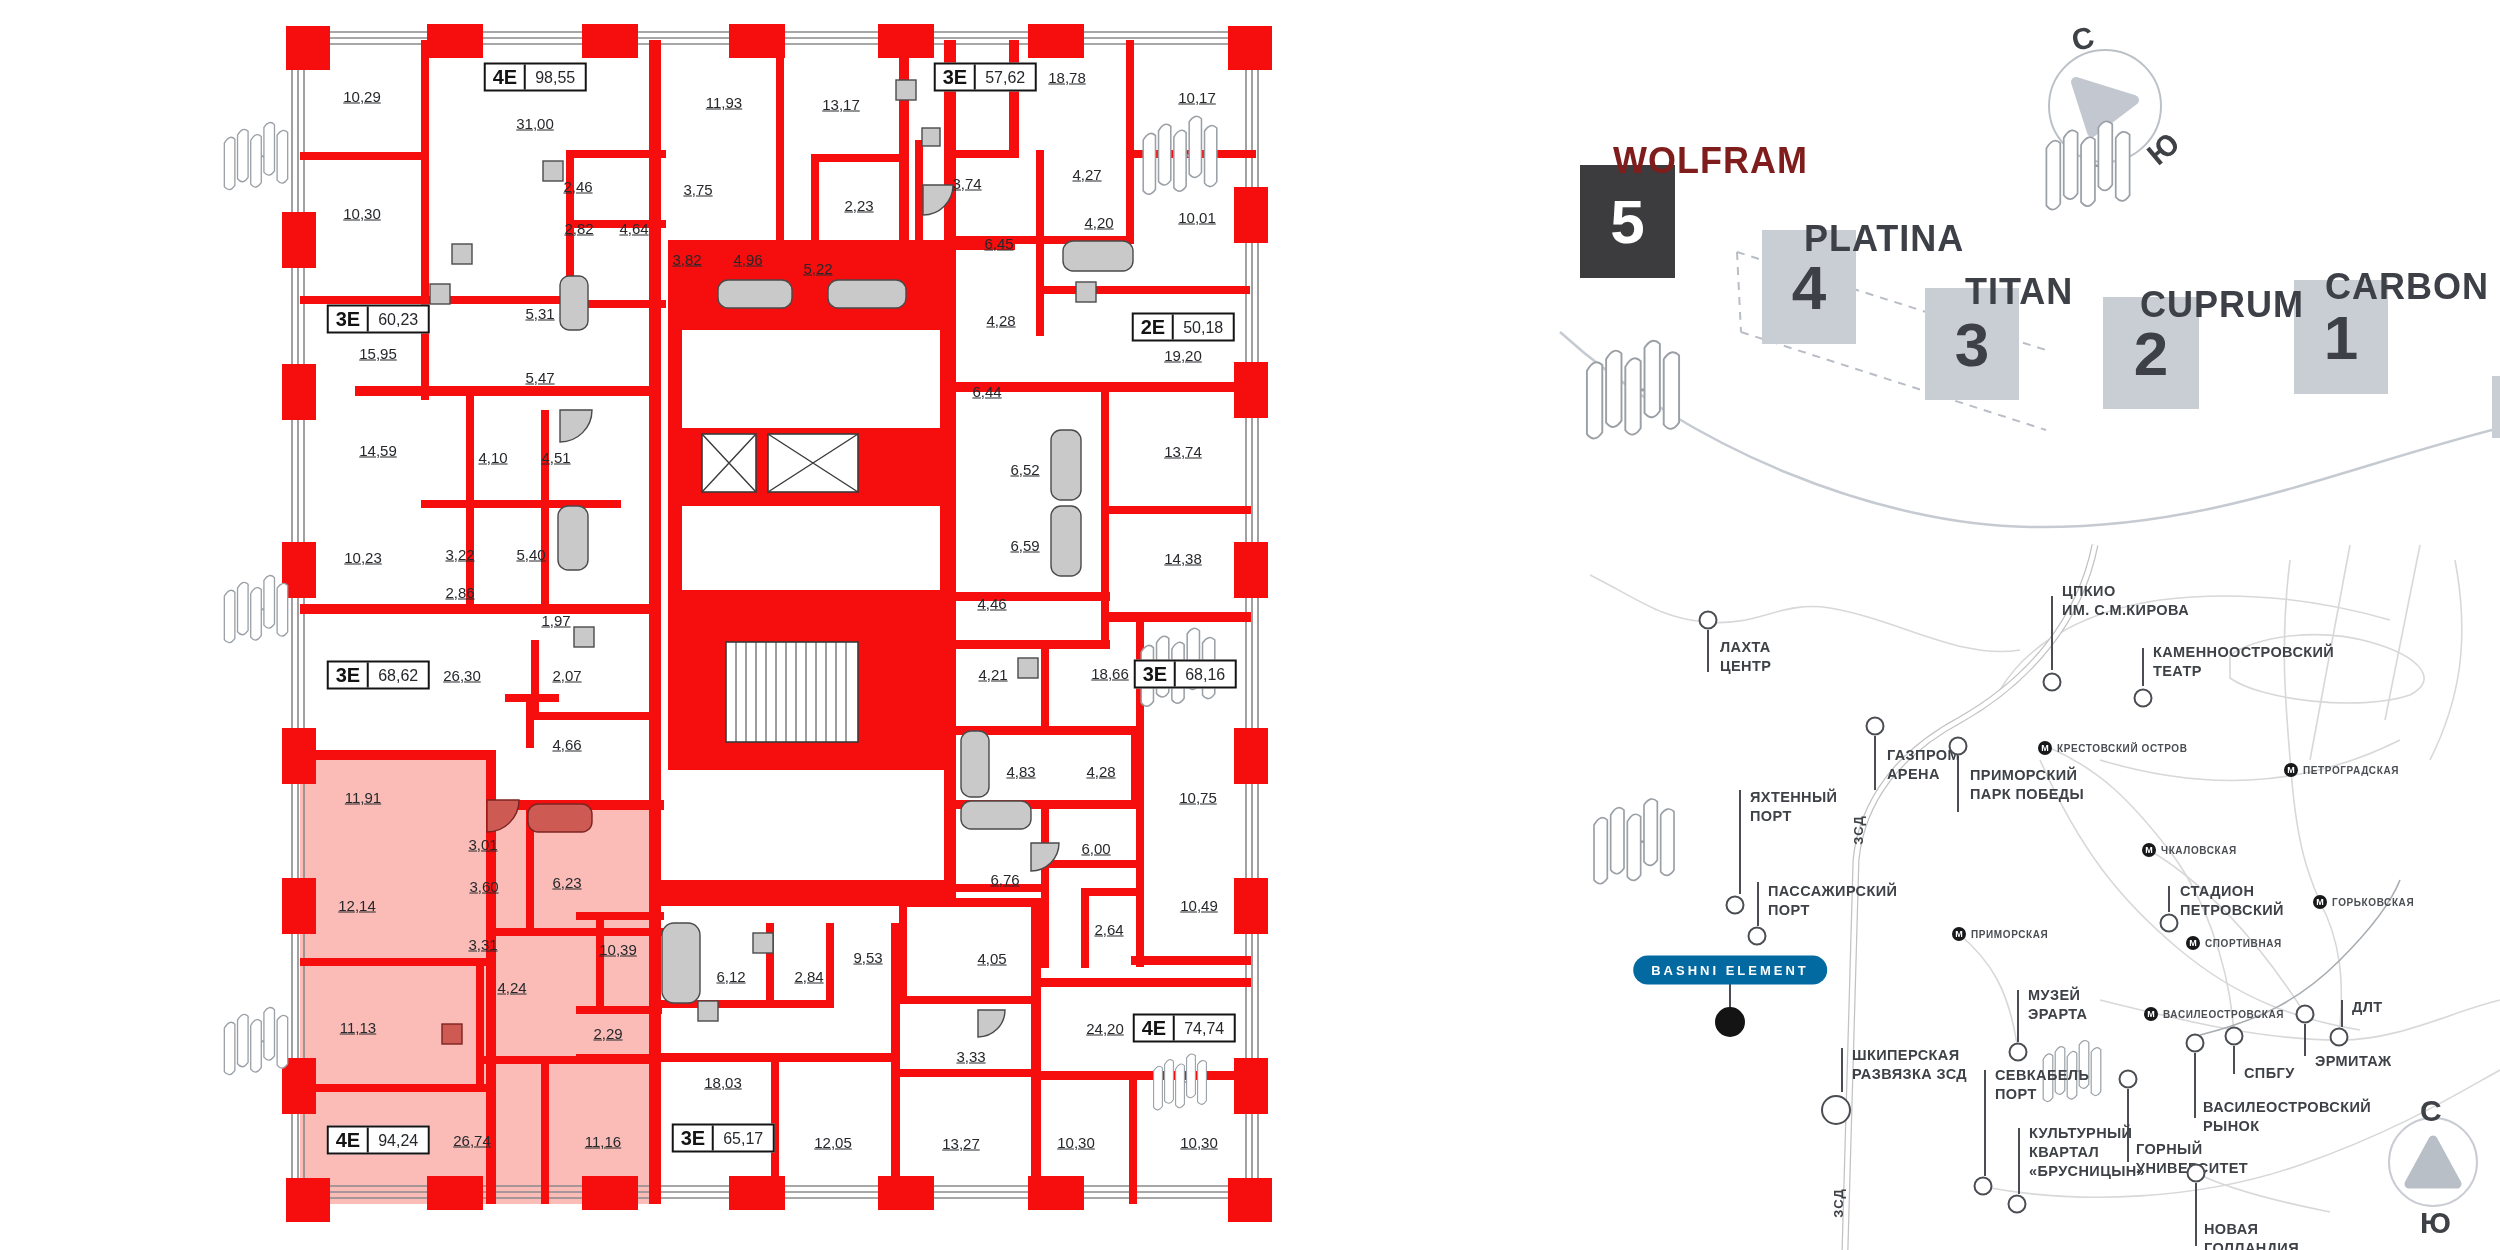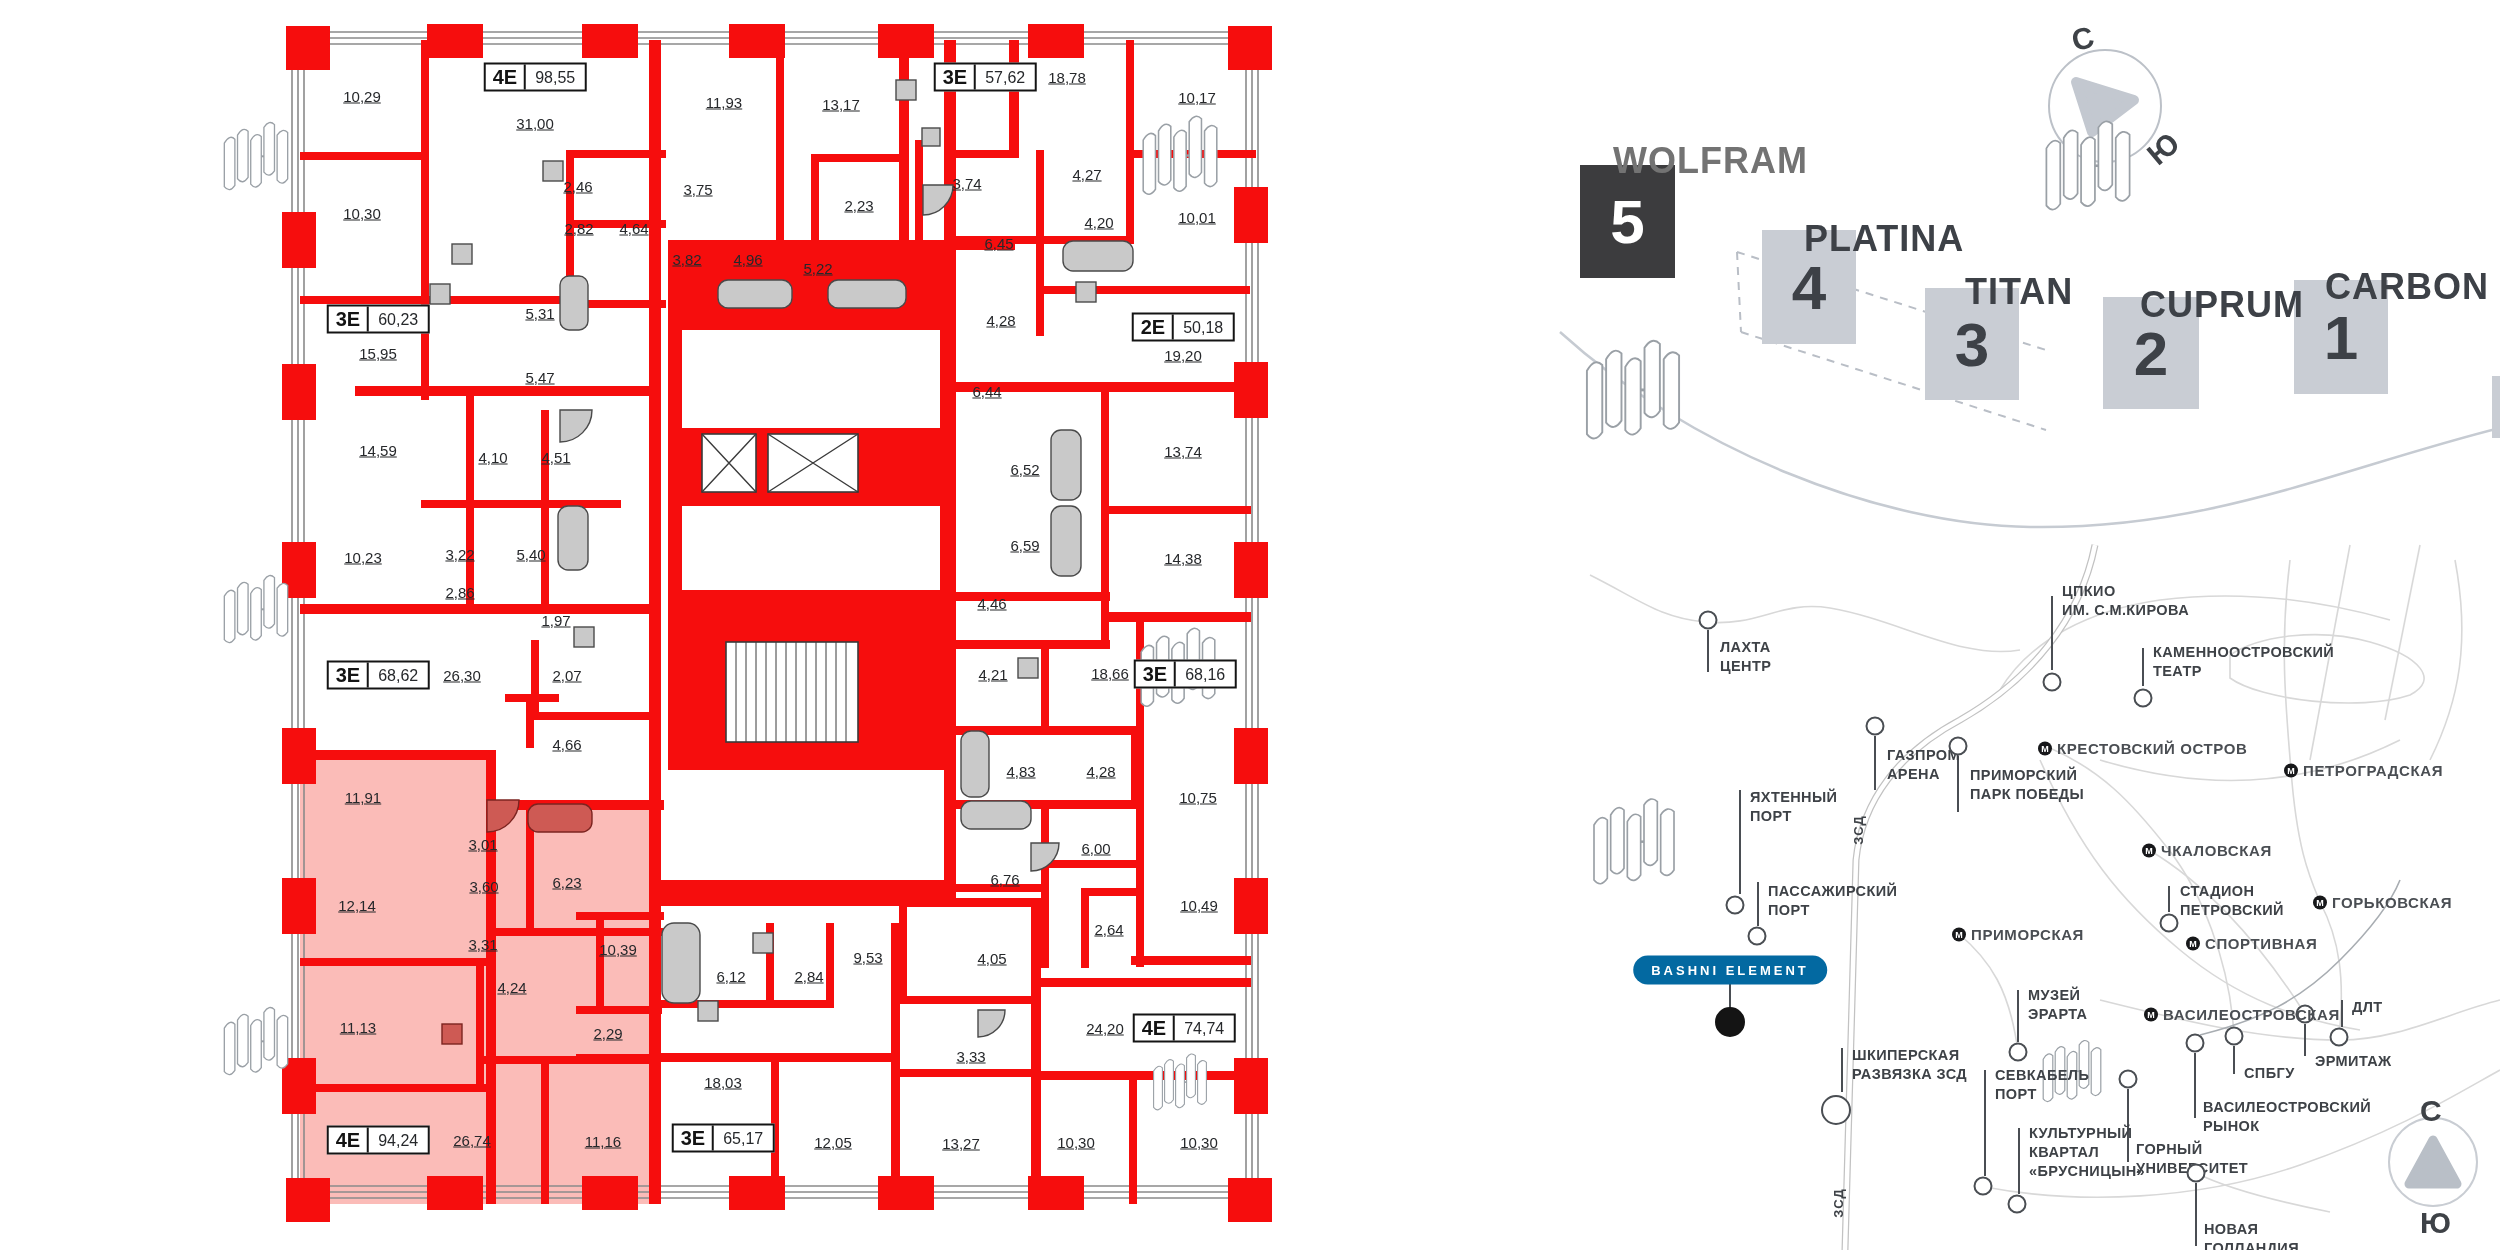--- a/index.html
+++ b/index.html
@@ -14,36 +14,36 @@
              background:#fff;border:2px solid #141414;z-index:7;}
   .apt-type{padding:1px 7px;font-size:20px;font-weight:700;color:#141414;border-right:2px solid #141414;
             display:flex;align-items:center;}
   .apt-area{padding:1px 9px;font-size:16px;font-weight:500;color:#26282b;display:flex;align-items:center;}
   
   .bld-block{position:absolute;display:flex;align-items:center;justify-content:center;
              background:#c9cdd4;color:#3d4147;font-size:62px;font-weight:700;z-index:4;cursor:pointer;}
   .bld-block.dark{background:#3c3c3e;color:#fff;}
   .bld-name{position:absolute;font-size:36px;font-weight:700;color:#3d4147;letter-spacing:1px;
             white-space:nowrap;z-index:5;}
-  .bld-name.light{color:#737373;}
+  .bld-name.light{color:#7f1d1d;}
   .water-label{position:absolute;font-size:33px;font-weight:700;color:#c6cbd2;letter-spacing:2px;
                text-align:center;line-height:1.25;z-index:3;}
   .compass-letter{position:absolute;font-size:30px;font-weight:700;color:#3e4247;z-index:5;}
   
   .poi-label{position:absolute;font-size:14.5px;font-weight:700;color:#3e4247;line-height:1.3;
              letter-spacing:.4px;white-space:nowrap;z-index:6;}
   .poi-dot{position:absolute;width:15px;height:15px;border:2.5px solid #4a4e53;border-radius:50%;
            background:#fff;transform:translate(-50%,-50%);z-index:6;}
   .poi-dot.big{width:26px;height:26px;border-width:2.5px;}
   .poi-dot.filled{background:#141414;border-color:#141414;width:26px;height:26px;}
   .poi-stem{position:absolute;width:2px;background:#4a4e53;transform:translateX(-50%);z-index:5;}
   .metro{position:absolute;transform:translate(-7px,-50%);display:flex;align-items:center;gap:5px;z-index:6;}
   .metro .m{width:14px;height:14px;border-radius:50%;background:#17181a;color:#fff;font-size:9px;
             font-weight:700;display:flex;align-items:center;justify-content:center;flex:none;}
-  .metro .ml{font-size:15px;font-weight:700;color:#4a4e53;letter-spacing:.6px;white-space:nowrap;}
+  .metro .ml{font-size:10px;font-weight:700;color:#4a4e53;letter-spacing:.6px;white-space:nowrap;}
   .brand-pill{position:absolute;transform:translate(-50%,-50%);background:#0369a1;color:#fff;
               border-radius:16px;padding:7px 18px;font-size:13px;font-weight:700;letter-spacing:3px;
               white-space:nowrap;z-index:7;}
   .road-label{position:absolute;font-size:13px;font-weight:700;color:#3e4247;z-index:5;
               transform:translate(-50%,-50%) rotate(-90deg);letter-spacing:1px;}
 </style>
 </head>
 <body>
 
 <div id="page">

